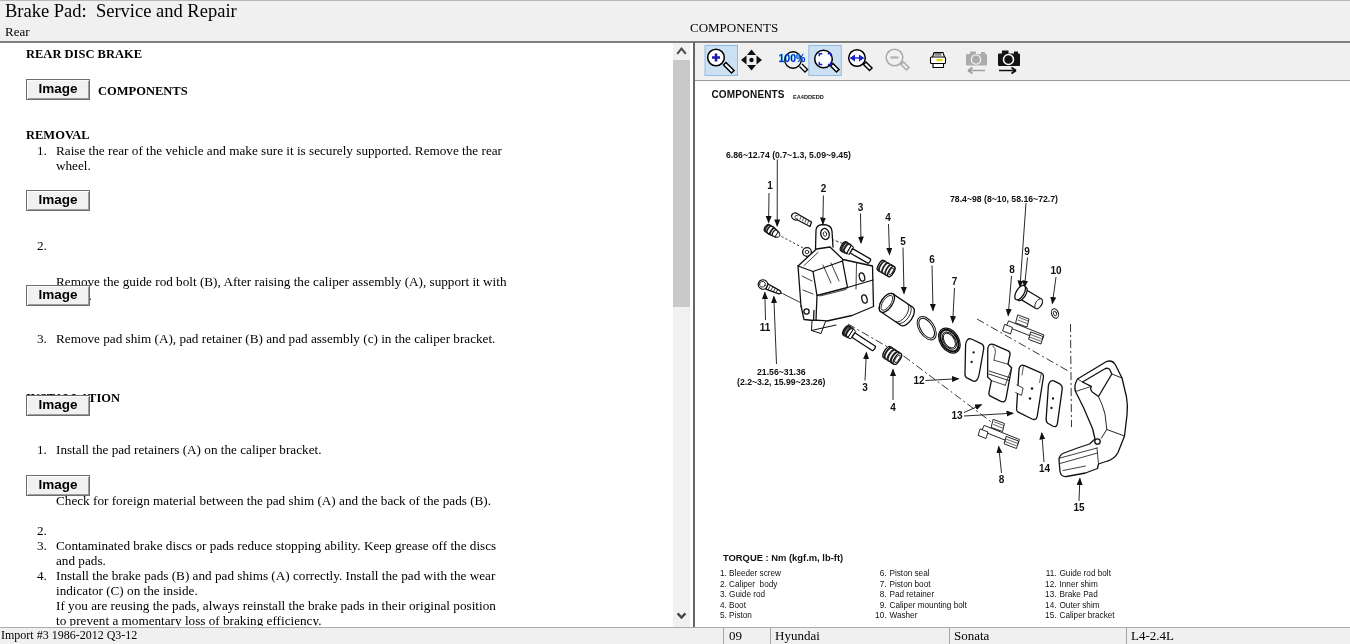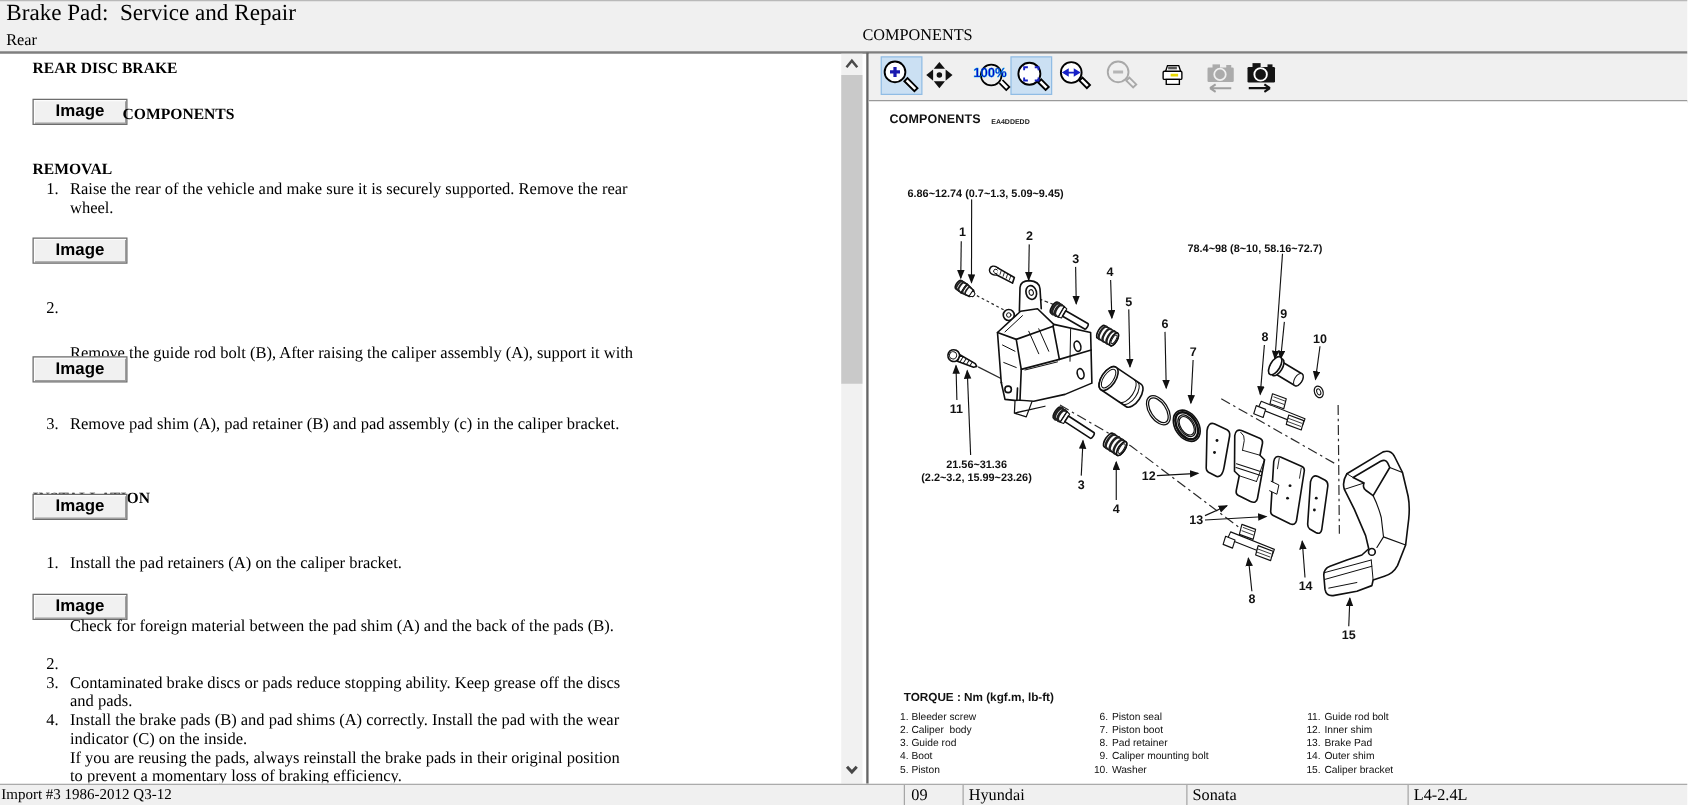--- a/index.html
+++ b/index.html
@@ -9,21 +9,21 @@
 
 
 #header { left:0; top:0; width:1350px; height:41px; background:#f0f0f0; border-top:1px solid #b9b9b9; }
 #hborder { left:0; top:41px; width:1350px; height:2px; background:#7f7f7f; }
 #title { left:5px; top:1px; font-size:18.5px; color:#000;text-align:center; }
 #sub { left:5px; top:23.5px; font-size:13px;text-align:center; }
 #comp-label { left:690px; top:19.5px; font-size:13px; }
 
 
 .h { position:absolute; font-family:"Liberation Serif", serif; font-weight:bold; font-size:12.5px; left:26px; line-height:14.4px; }
-.imgbtn { position:absolute; left:26px; width:76px; height:21px; background:#f1f1f1; border:1px solid #6d6d6d; box-shadow:inset 1px 1px 0 #fdfdfd, inset -1px -1px 0 #9d9d9d; text-align:center; font-family:"Liberation Sans", sans-serif; font-weight:bold; font-size:13.5px; line-height:18px; color:#000; }
+.imgbtn { position:absolute; left:26px; width:64px; height:21px; background:#f1f1f1; border:1px solid #6d6d6d; box-shadow:inset 1px 1px 0 #fdfdfd, inset -1px -1px 0 #9d9d9d; text-align:center; font-family:"Liberation Sans", sans-serif; font-weight:bold; font-size:13.5px; line-height:18px; color:#000; }
 .tl { position:absolute; left:56px; font-size:13.2px; line-height:14.5px; white-space:nowrap; }
 .num { position:absolute; left:37px; font-size:13.2px; line-height:14.5px; }
 
 
 #sbar { left:673px; top:43px; width:17px; height:584px; background:#f1f1f1; }
 #sthumb { left:673px; top:60px; width:17px; height:247px; background:#c9c9c9; }
 
 
 #vdiv { left:693px; top:42px; width:2px; height:585px; background:#666; }
 

